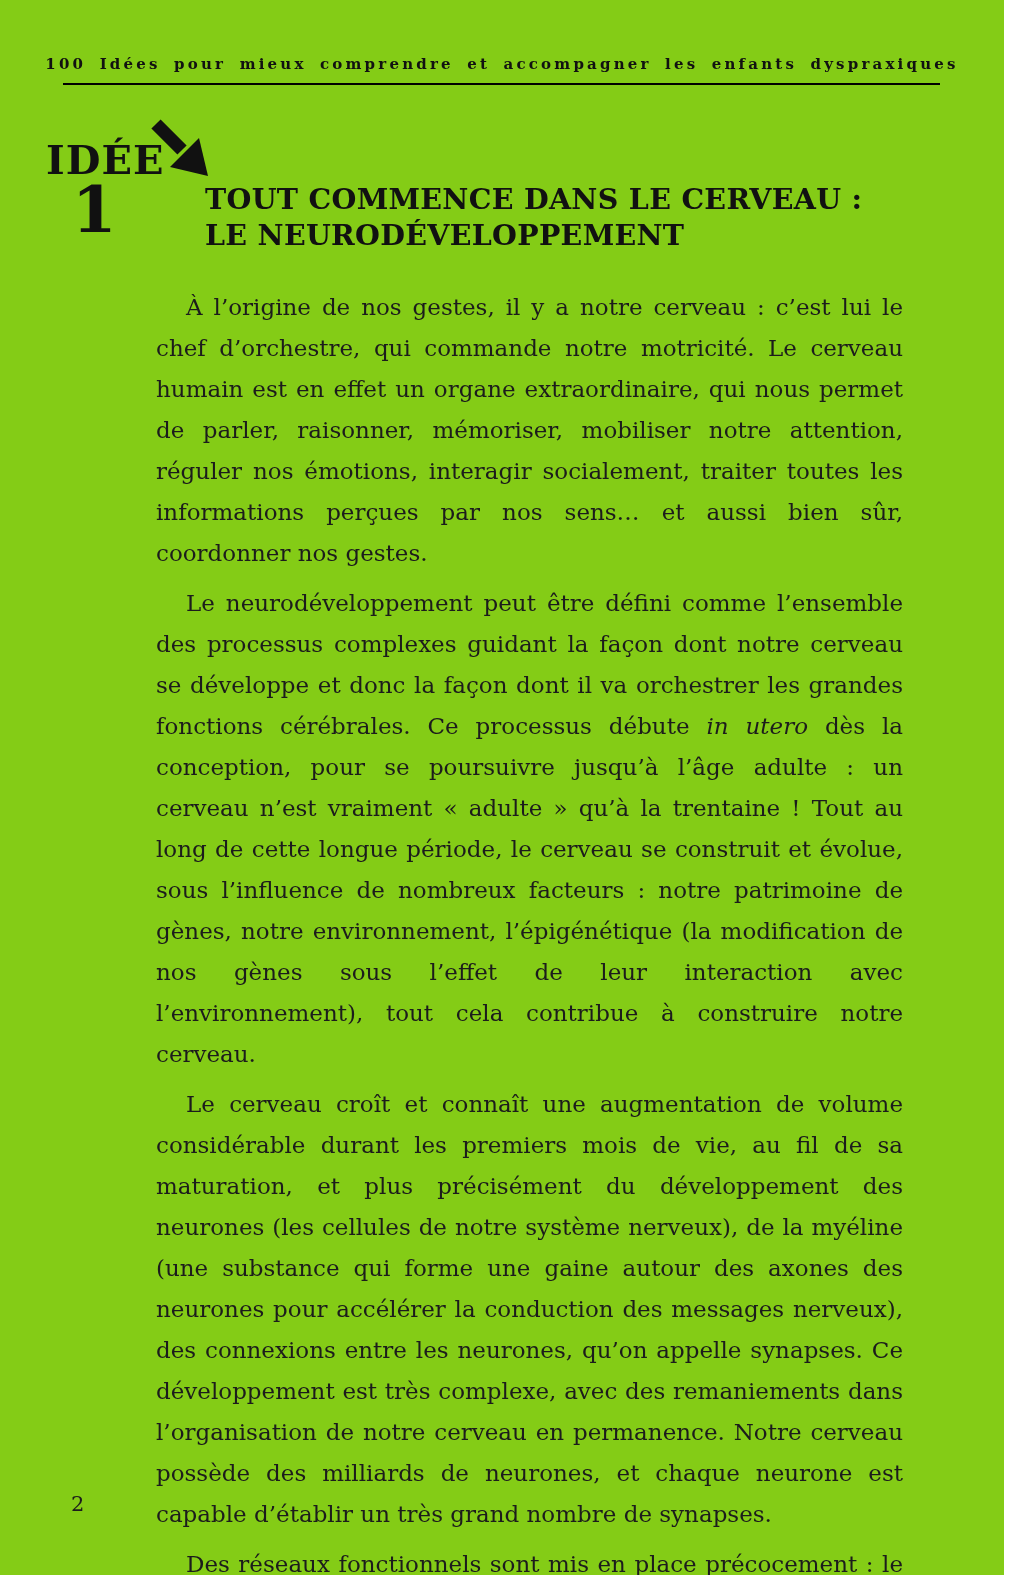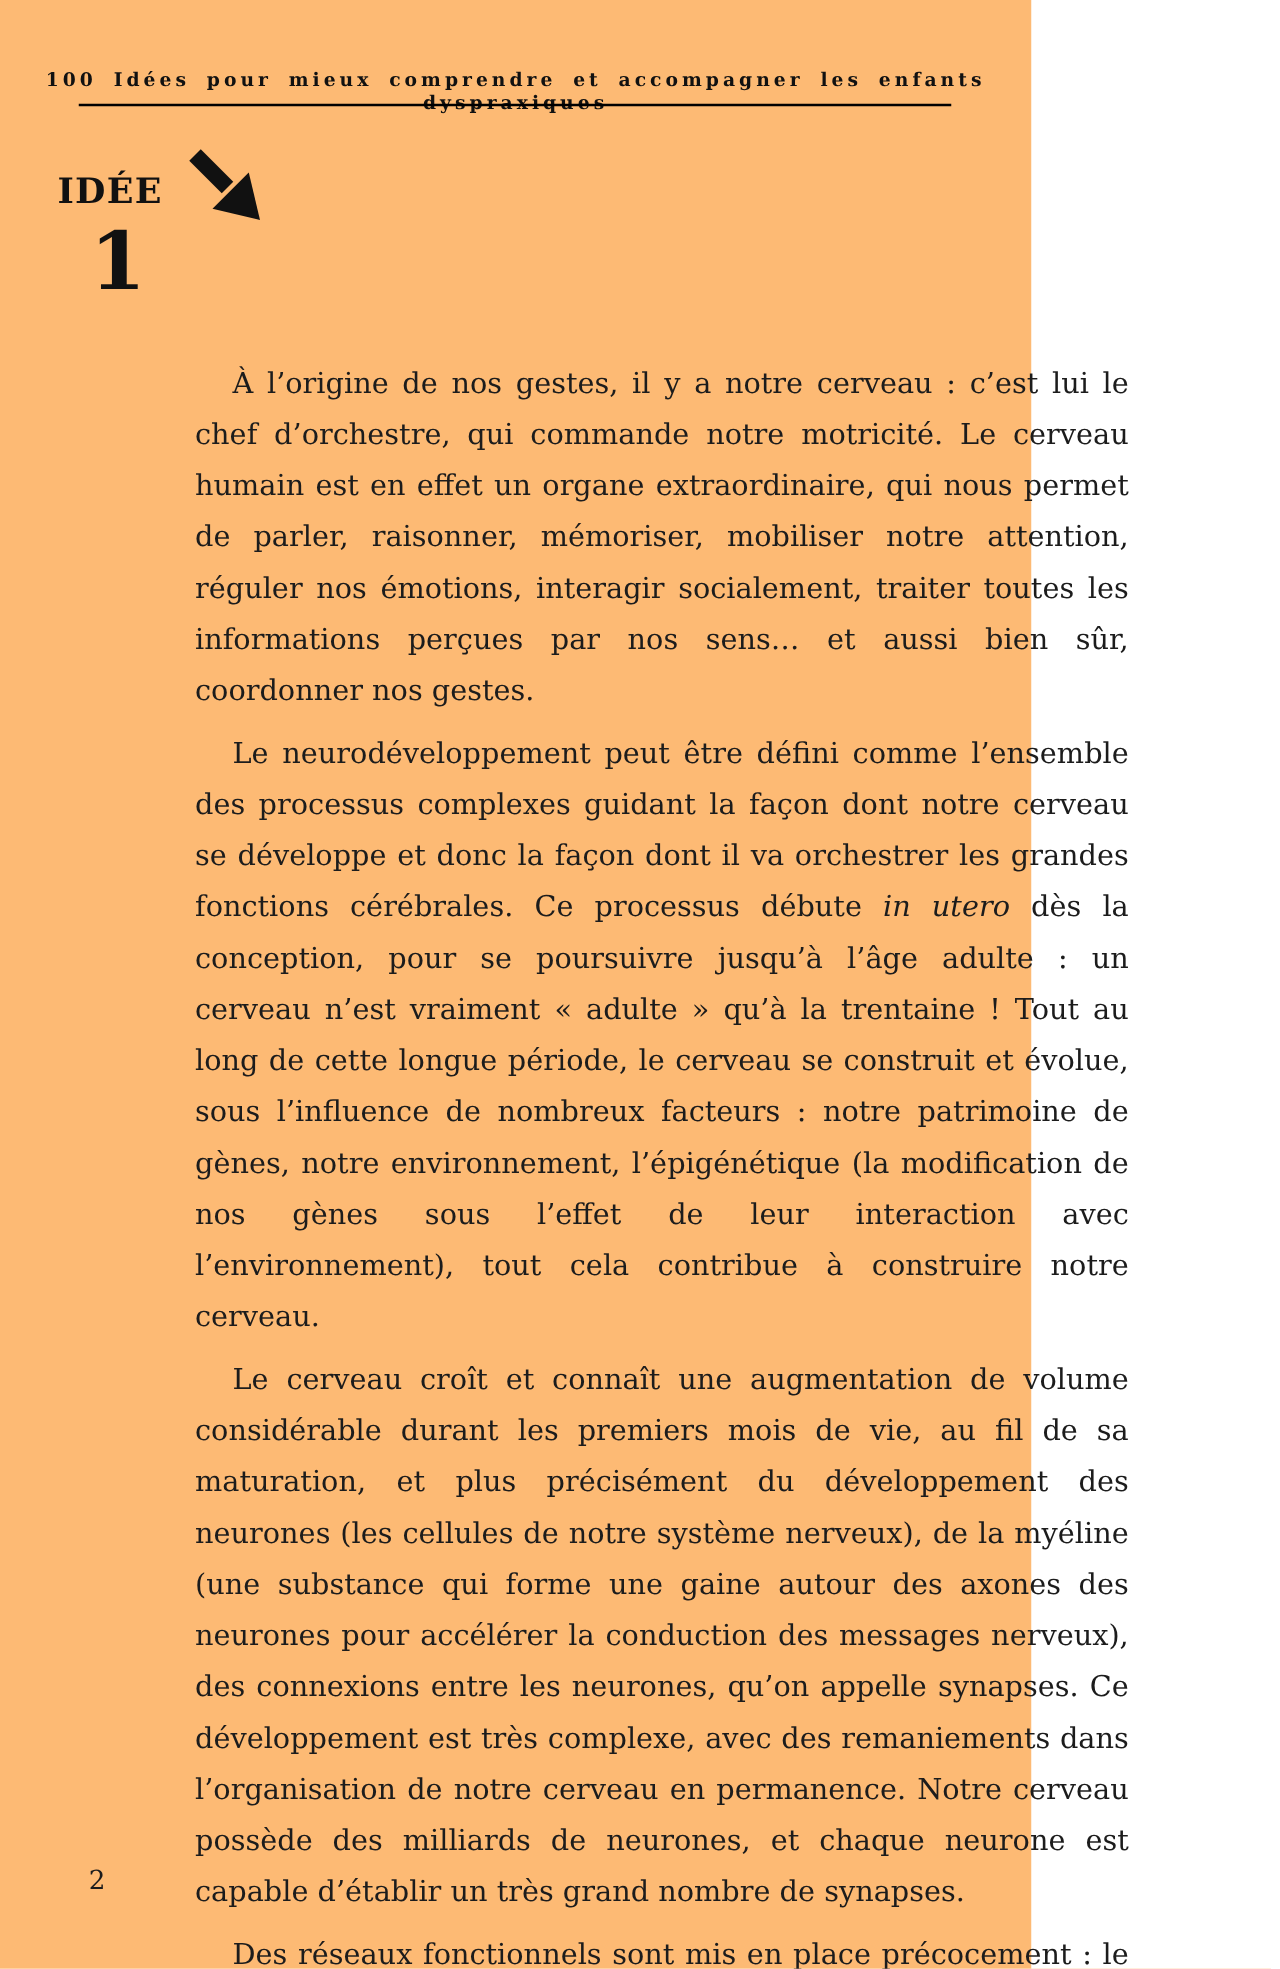--- a/index.html
+++ b/index.html
@@ -6,23 +6,23 @@
   body {
     width: 1024px;
     height: 1575px;
     background: #ffffff;
     font-family: "DejaVu Serif", "Liberation Serif", serif;
     color: #1a1a1a;
     overflow: hidden;
   }
   .page {
     position: relative;
-    width: 825px;
+    width: 1004px;
     height: 1575px;
-    background: #fdba74;
+    background: #84cc16;
   }
 
   
   .running-head {
     position: absolute;
     top: 55px;
     left: 0;
     width: 100%;
     text-align: center;
     font-size: 15px;
@@ -37,21 +37,21 @@
     left: 63px;
     right: 64px;
     border-top: 2.5px solid #000;
   }
 
   
   .idee-label {
     position: absolute;
     left: 46px;
     top: 136px;
-    font-size: 28px;
+    font-size: 40px;
     font-weight: bold;
     letter-spacing: 1px;
     color: #111;
   }
   .idee-arrow {
     position: absolute;
     left: 150px;
     top: 118px;
     width: 64px;
     height: 64px;
@@ -118,20 +118,24 @@
 
   <span class="idee-arrow">
     <svg width="64" height="64" viewBox="0 0 64 64" aria-hidden="true">
       <line x1="6" y1="6" x2="32" y2="32" stroke="#111" stroke-width="13"></line>
       <polygon points="58,58 20,49 49,20" fill="#111"></polygon>
     </svg>
   </span>
 
   <div class="idee-number">1</div>
 
+  <div class="chapter-title">
+    <div>TOUT COMMENCE DANS LE CERVEAU :</div>
+    <div>LE NEURODÉVELOPPEMENT</div>
+  </div>
 
   <div class="body-text">
     <p>À l’origine de nos gestes, il y a notre cerveau : c’est lui le chef d’orchestre, qui commande notre motricité. Le cerveau humain est en effet un organe extraordinaire, qui nous permet de parler, raisonner, mémoriser, mobiliser notre attention, réguler nos émotions, interagir socialement, traiter toutes les informations perçues par nos sens… et aussi bien sûr, coordonner nos gestes.</p>
     <p><span>Le neurodéveloppement peut être défini comme l’ensemble des processus complexes guidant la façon dont notre cerveau se développe et donc la façon dont il va orchestrer les grandes fonctions cérébrales. Ce processus débute </span><i>in utero</i><span> dès la conception, pour se poursuivre jusqu’à l’âge adulte : un cerveau n’est vraiment « adulte » qu’à la trentaine ! Tout au long de cette longue période, le cerveau se construit et évolue, sous l’influence de nombreux facteurs : notre patrimoine de gènes, notre environnement, l’épigénétique (la modification de nos gènes sous l’effet de leur interaction avec l’environnement), tout cela contribue à construire notre cerveau.</span></p>
     <p>Le cerveau croît et connaît une augmentation de volume considérable durant les premiers mois de vie, au fil de sa maturation, et plus précisément du développement des neurones (les cellules de notre système nerveux), de la myéline (une substance qui forme une gaine autour des axones des neurones pour accélérer la conduction des messages nerveux), des connexions entre les neurones, qu’on appelle synapses. Ce développement est très complexe, avec des remaniements dans l’organisation de notre cerveau en permanence. Notre cerveau possède des milliards de neurones, et chaque neurone est capable d’établir un très grand nombre de synapses.</p>
     <p>Des réseaux fonctionnels sont mis en place précocement : le cerveau du bébé est déjà bien structuré ! L’enfant naît avec un patrimoine inné de compétences, ce n’est pas une « ardoise vierge » comme on l’a longtemps cru. Sous l’influence de la génétique, de la maturation cérébrale, et au fil des expériences,</p>
   </div>
 
   <div class="folio">2</div>
 

